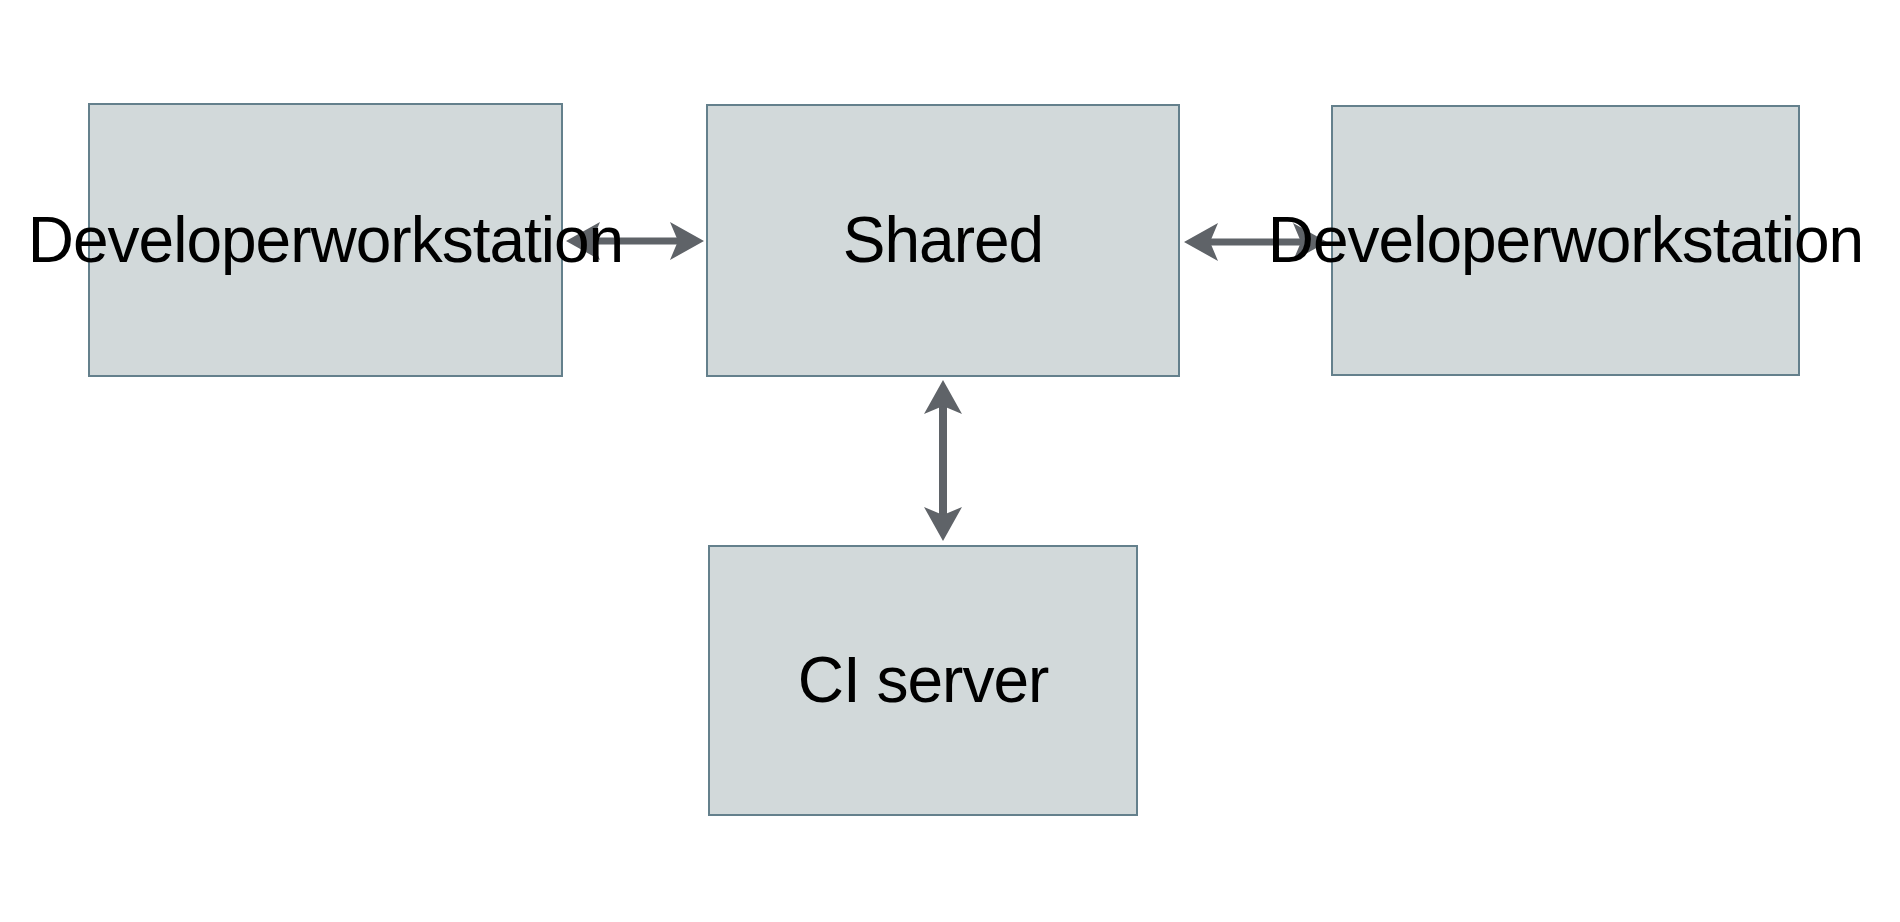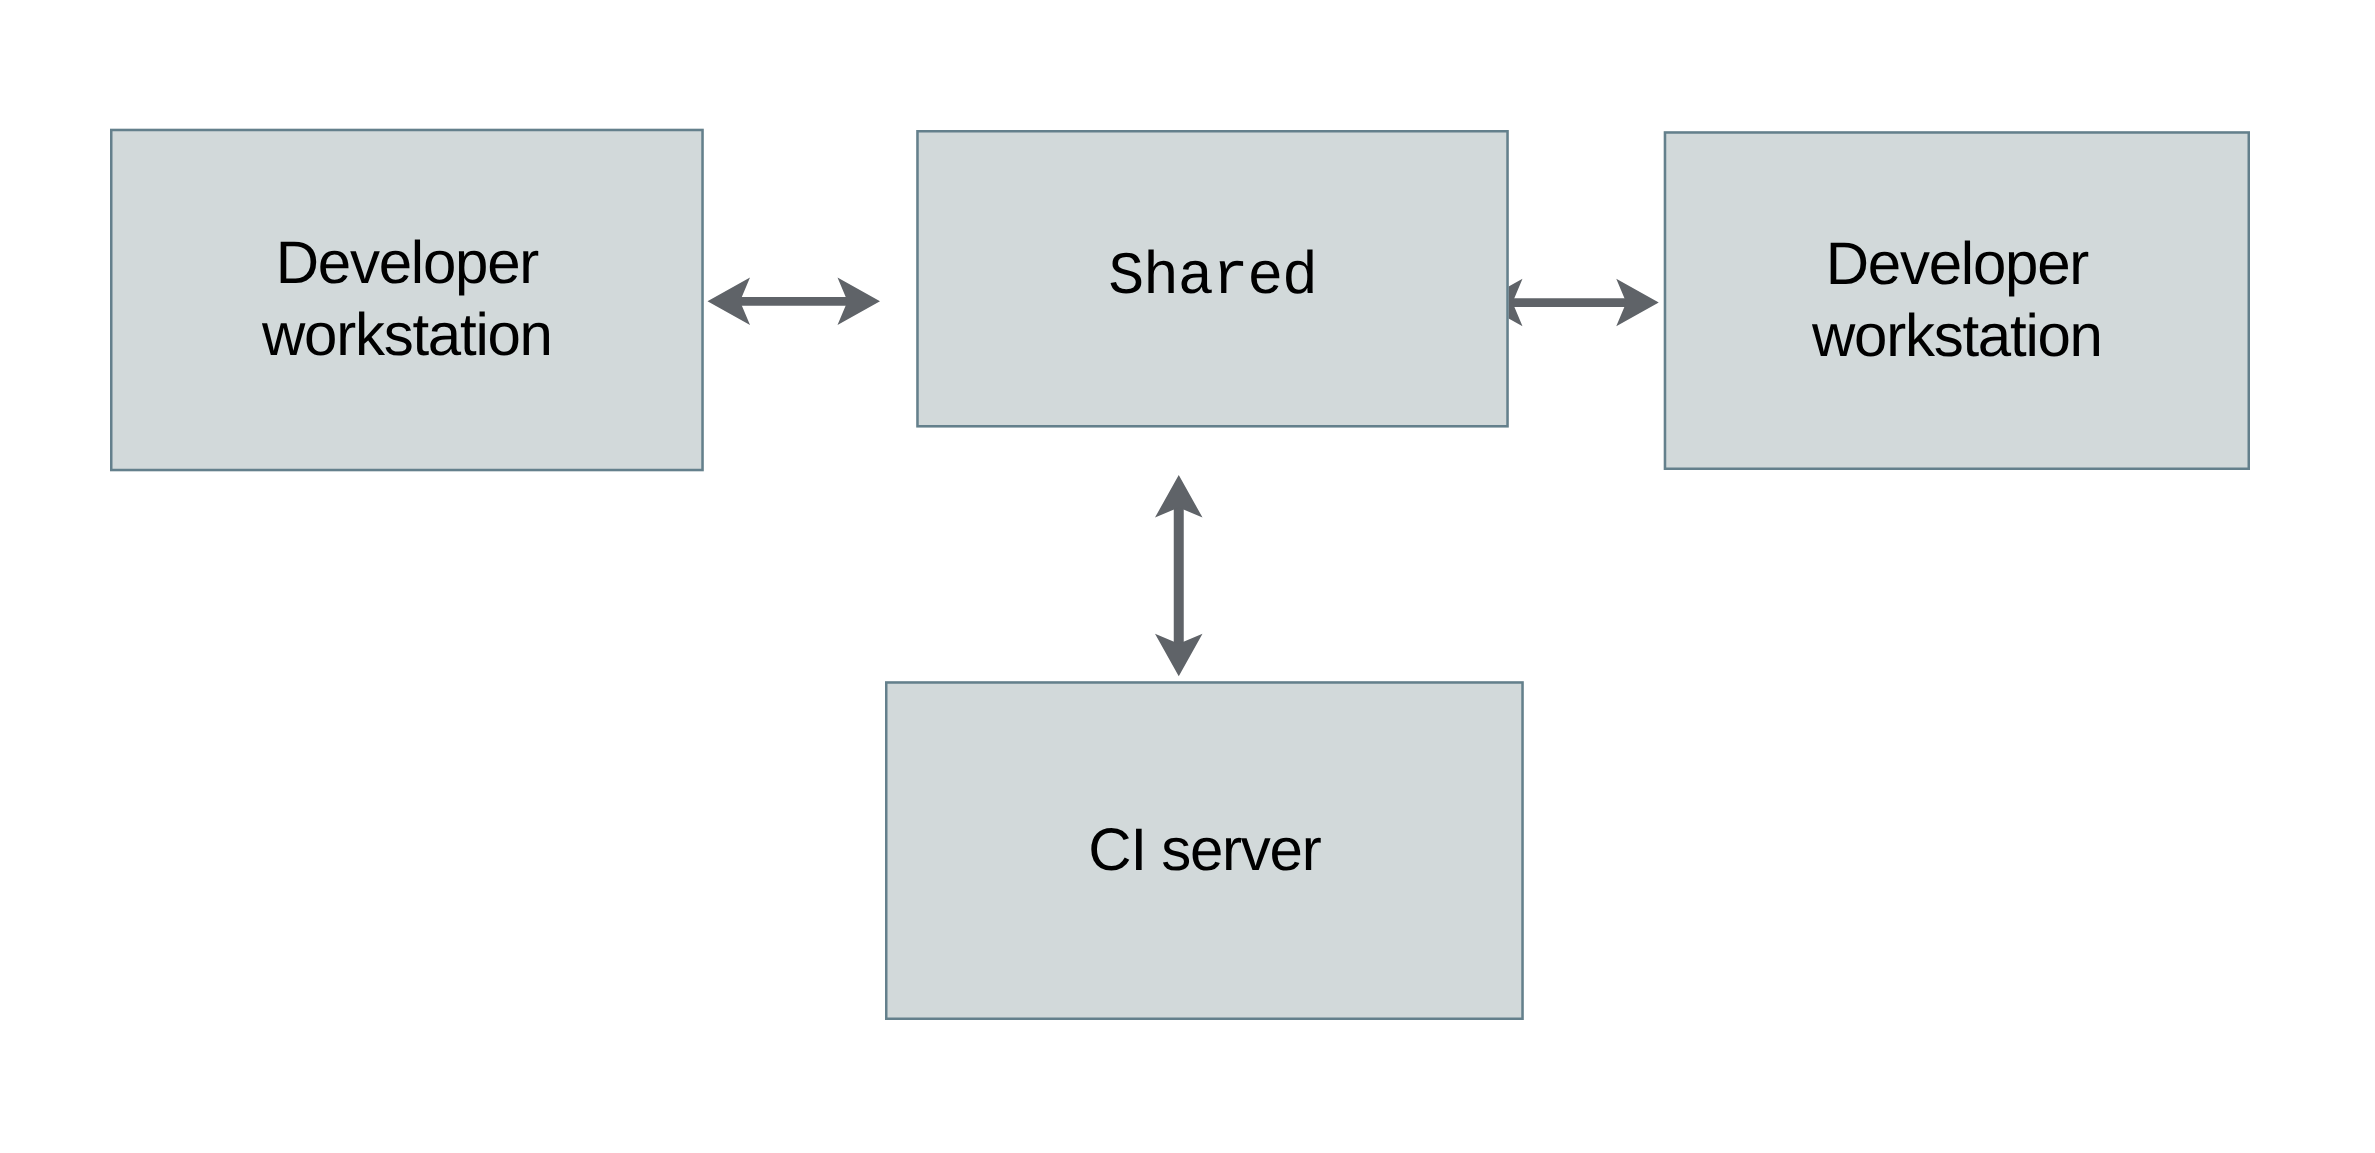--- a/index.html
+++ b/index.html
@@ -20,33 +20,33 @@
   .arrows{
     position:absolute;left:0;top:0;width:1900px;height:922px;
     pointer-events:none;
   }
   .node{
     position:absolute;
     box-sizing:border-box;
     background:var(--node-fill);
     border:2px solid var(--node-border);
     display:flex;
-    flex-direction:column;
+    flex-direction:row;
     align-items:center;
     justify-content:center;
     text-align:center;
     color:var(--text-color);
-    font-size:48px;
+    font-size:64px;
     line-height:1.2;
     letter-spacing:-1px;
   }
   .node-left  {left:88px;  top:103px; width:475px; height:274px;}
-  .node-center{left:733px; top:104px; width:474px; height:238px;font-family:Liberation Mono, monospace;}
+  .node-center{left:706px; top:104px; width:474px; height:273px;}
   .node-right {left:1331px;top:105px; width:469px; height:271px;}
-  .node-bottom{left:708px; top:545px; width:511px; height:271px;align-items:center;}
+  .node-bottom{left:708px; top:545px; width:430px; height:271px;align-items:center;}
   .arrow-shaft{stroke:var(--arrow-color);}
   .arrow-head{fill:var(--arrow-color);}
 </style>
 </head>
 <body>
 
 <div class="canvas">
 
   <svg class="arrows" viewBox="0 0 1900 922" xmlns="http://www.w3.org/2000/svg" aria-hidden="true">
 

